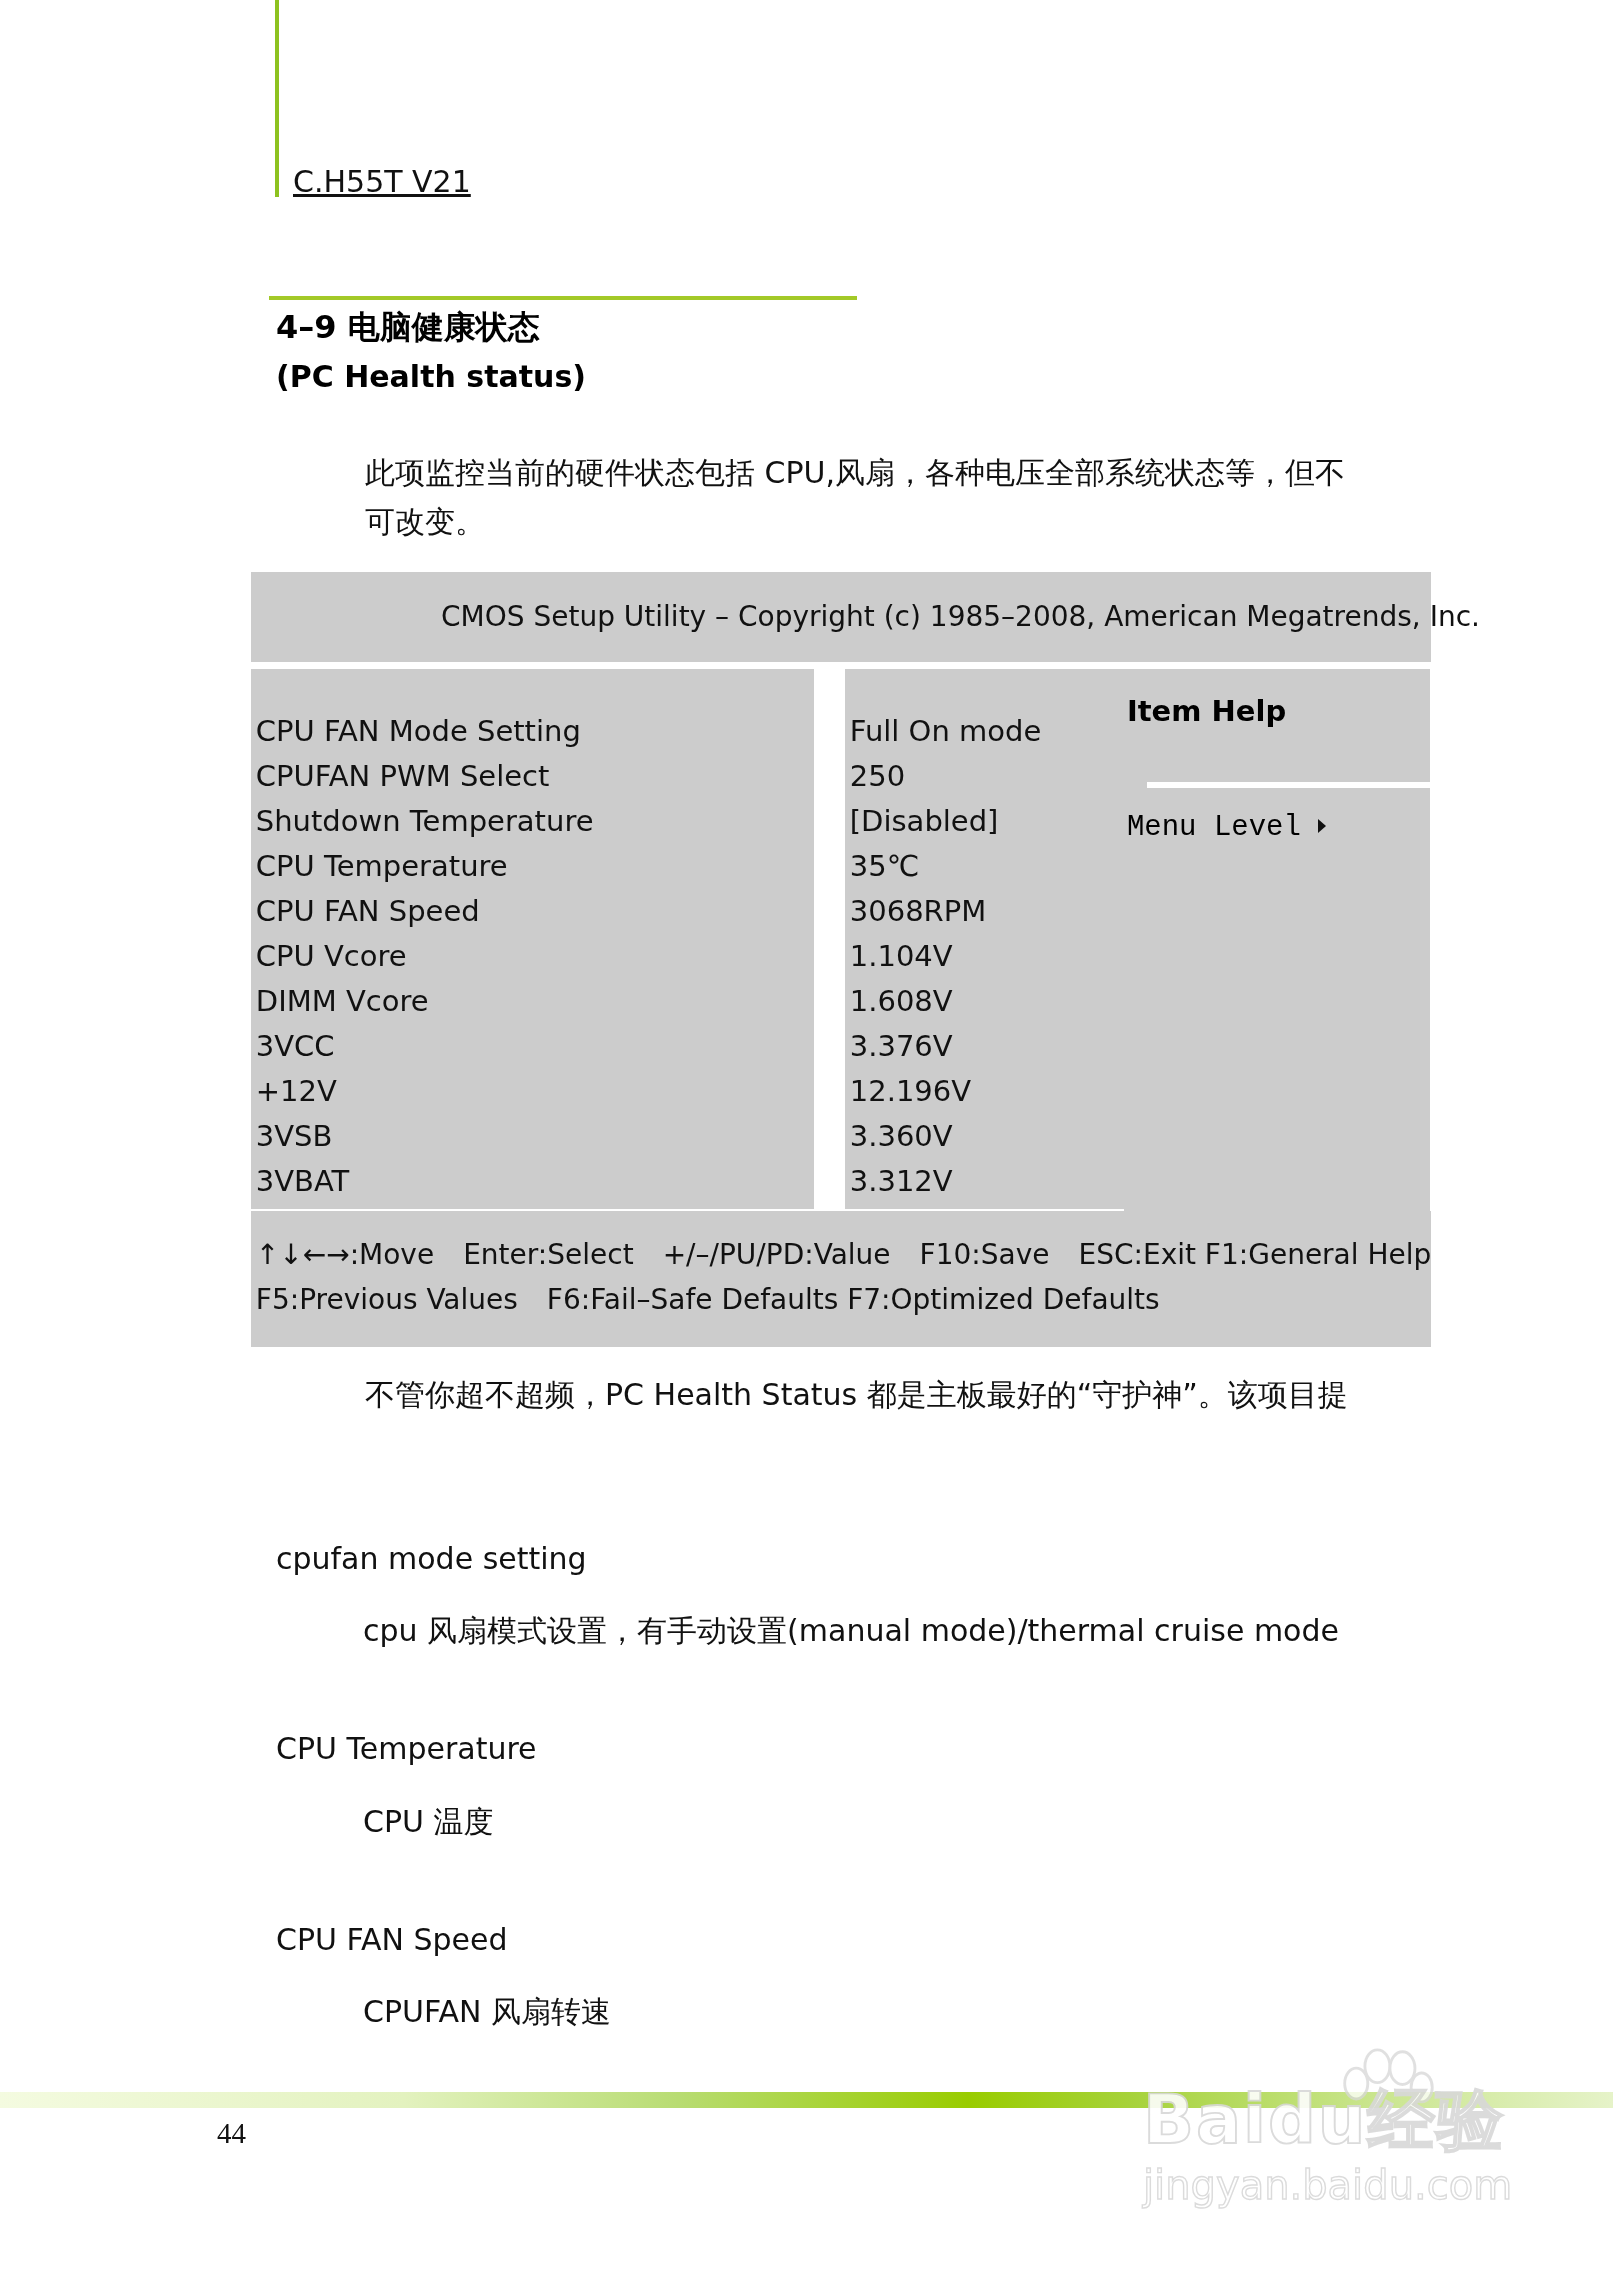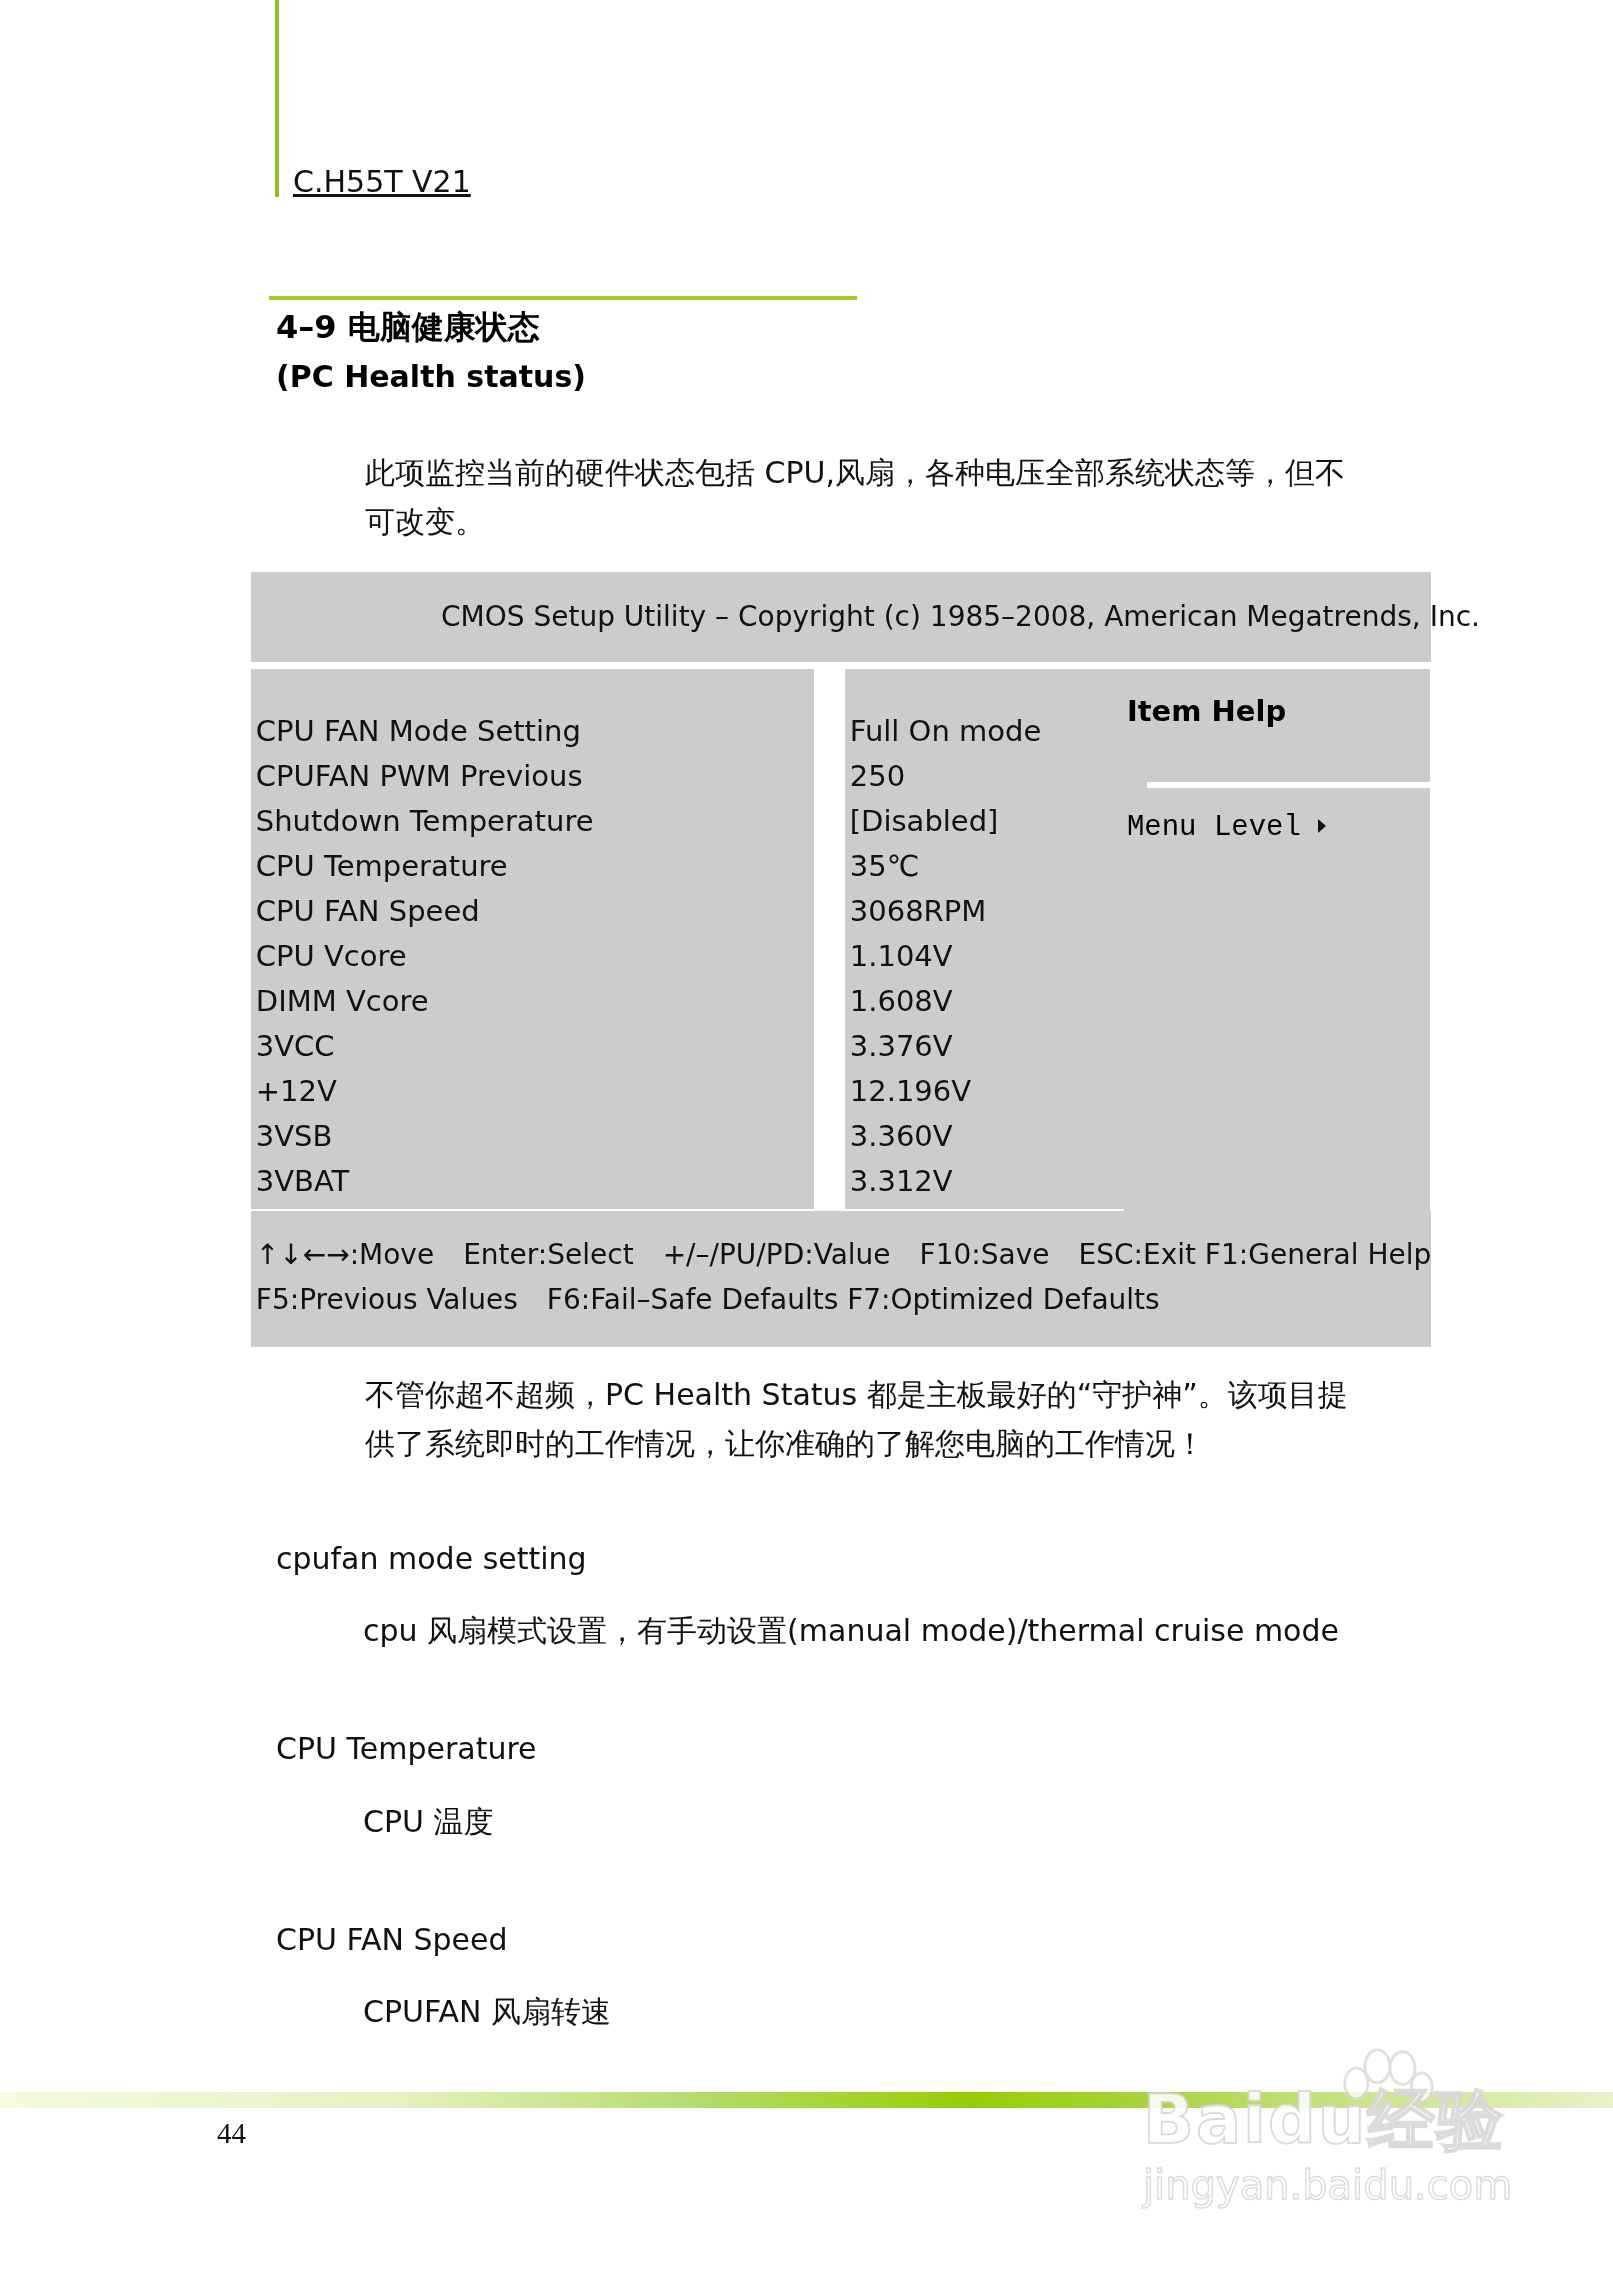--- a/index.html
+++ b/index.html
@@ -69,21 +69,21 @@
   <div>此项监控当前的硬件状态包括 CPU,风扇，各种电压全部系统状态等，但不</div>
   <div>可改变。</div>
 </div>
 
 <div class="abs bios">
   <div class="abs bios-header">CMOS Setup Utility – Copyright (c) 1985–2008, American Megatrends, Inc.</div>
 
   <div class="abs col-labels">
     <div class="rows">
       <div class="row">CPU FAN Mode Setting</div>
-      <div class="row">CPUFAN PWM Previous</div>
+      <div class="row">CPUFAN PWM Select</div>
       <div class="row">Shutdown Temperature</div>
       <div class="row">CPU Temperature</div>
       <div class="row">CPU FAN Speed</div>
       <div class="row">CPU Vcore</div>
       <div class="row">DIMM Vcore</div>
       <div class="row">3VCC</div>
       <div class="row">+12V</div>
       <div class="row">3VSB</div>
       <div class="row">3VBAT</div>
     </div>
@@ -119,21 +119,20 @@
       <span>↑↓←→:Move</span><span>Enter:Select</span><span>+/–/PU/PD:Value</span><span>F10:Save</span><span>ESC:Exit F1:General Help</span>
     </div>
     <div class="keys keys2">
       <span>F5:Previous Values</span><span>F6:Fail–Safe Defaults F7:Optimized Defaults</span>
     </div>
   </div>
 </div>
 
 <div class="abs para p-desc">
   <div>不管你超不超频，PC Health Status 都是主板最好的“守护神”。该项目提</div>
-  <div>供了系统即时的工作情况，让你准确的了解您电脑的工作情况！</div>
 </div>
 
 <div class="abs item-title" style="top:1539px">cpufan mode setting</div>
 <div class="abs item-desc" style="top:1611px">cpu  风扇模式设置，有手动设置(manual mode)/thermal cruise mode</div>
 
 <div class="abs item-title" style="top:1729px">CPU Temperature</div>
 <div class="abs item-desc" style="top:1802px">CPU 温度</div>
 
 <div class="abs item-title" style="top:1920px">CPU FAN Speed</div>
 <div class="abs item-desc" style="top:1992px">CPUFAN 风扇转速</div>

